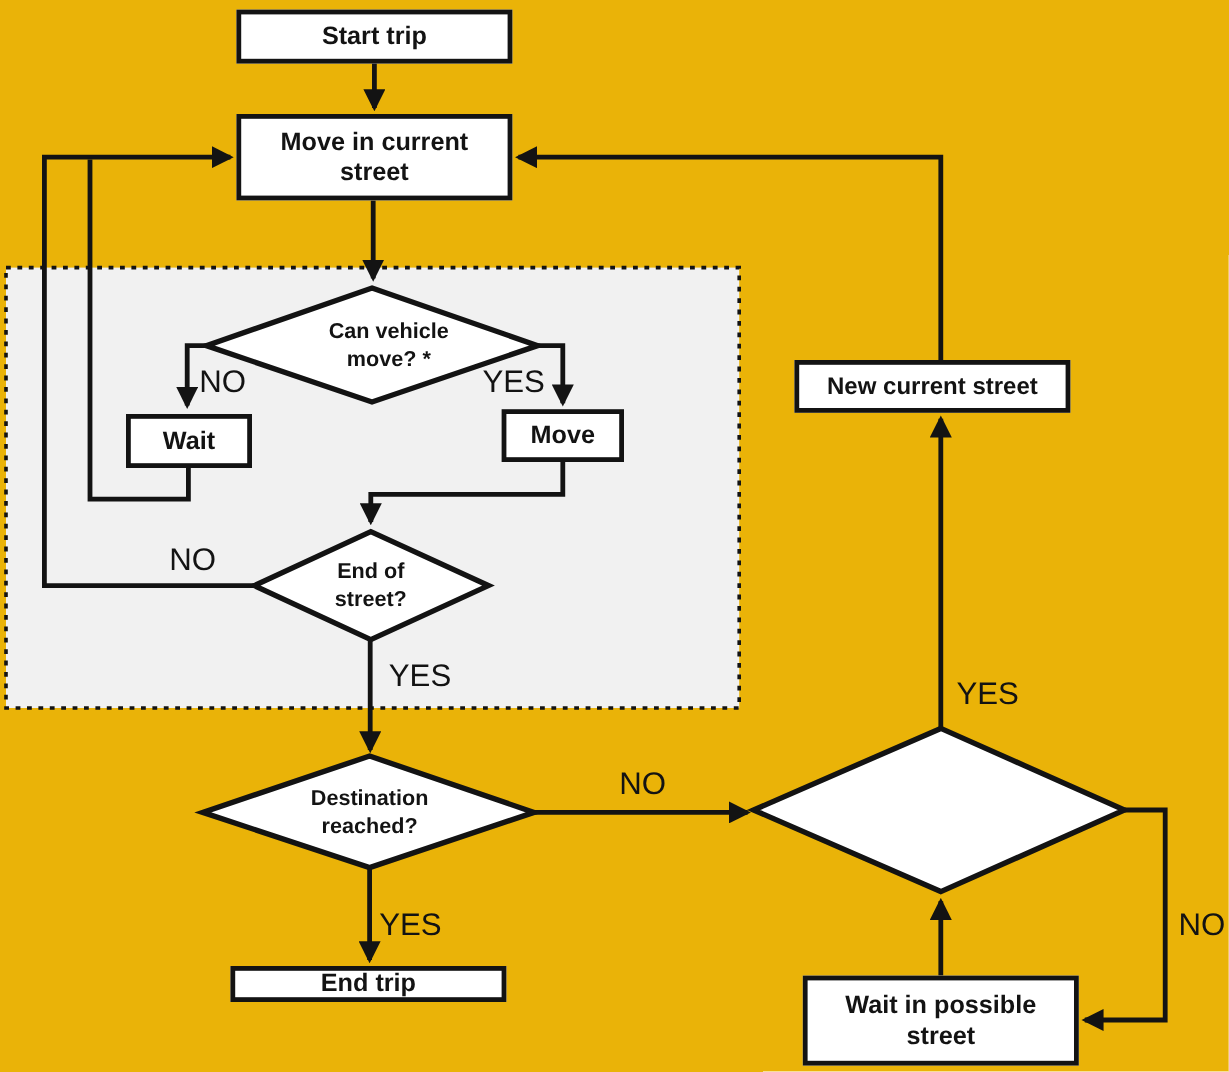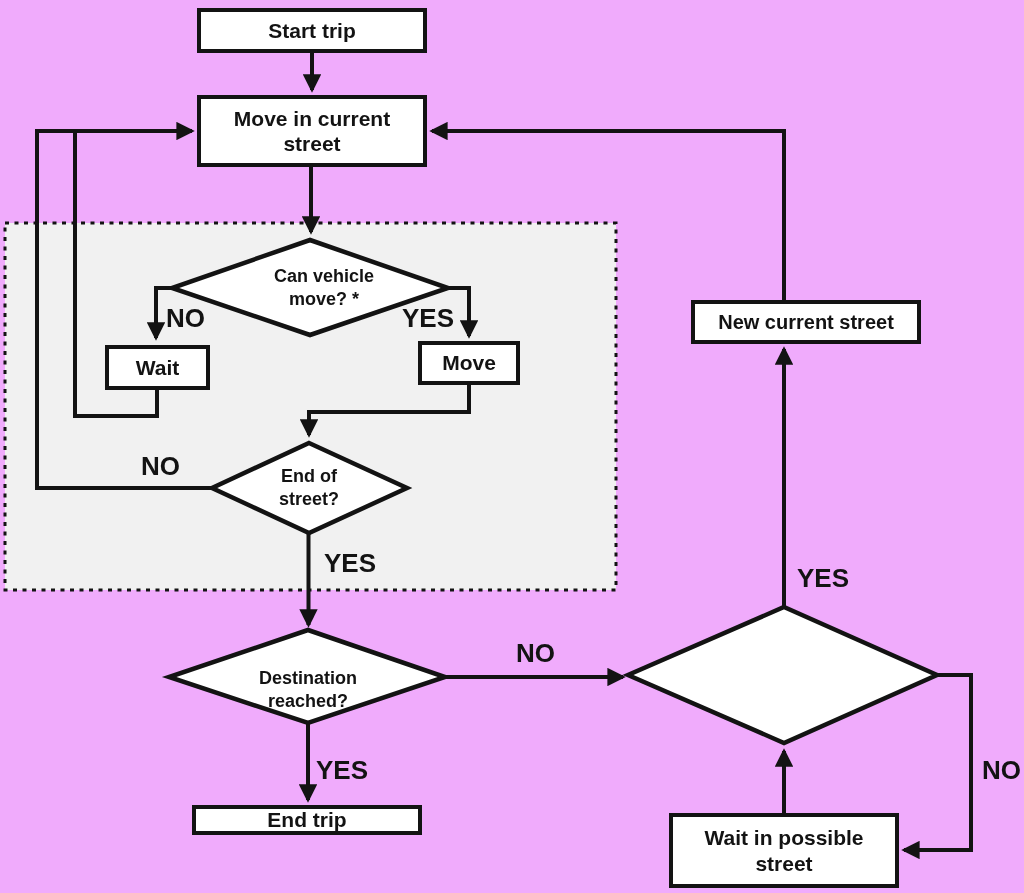--- a/index.html
+++ b/index.html
@@ -1,20 +1,20 @@
 <!DOCTYPE html>
 <html><head>
 <meta charset="utf-8">
 <style>
   html, body { margin: 0; padding: 0; background: #ffffff; }
   #canvas {
     position: relative;
     width: 1024px;
     height: 893px;
-    background: #f0abfc;
+    background: #eab308;
     font-family: "Liberation Sans", sans-serif;
     color: #131313;
     overflow: hidden;
   }
   #wires {
     position: absolute;
     left: 0; top: 0;
   }
   .box {
     position: absolute;
@@ -34,21 +34,21 @@
     display: flex;
     align-items: center;
     justify-content: center;
     text-align: center;
     font-weight: bold;
     font-size: 18px;
     line-height: 1.3;
   }
   .flabel {
     position: absolute;
-    font-weight: bold;
+    font-weight: normal;
     font-size: 26px;
     line-height: 1;
     white-space: nowrap;
   }
 </style>
 </head>
 <body>
 
 <div id="canvas">
 
@@ -89,29 +89,29 @@
   <div class="box" style="left:197px; top:8px; width:230px; height:45px;">Start trip</div>
 
   <div class="box" style="left:197px; top:95px; width:230px; height:72px; padding:0 6px;">Move in current street</div>
 
   <div class="box" style="left:105px; top:345px; width:105px; height:45px;">Wait</div>
 
   <div class="box" style="left:418px; top:341px; width:102px; height:44px;">Move</div>
 
   <div class="box" style="left:192px; top:805px; width:230px; height:30px;">End trip</div>
 
-  <div class="box" style="left:691px; top:300px; width:230px; height:44px; font-size:20px;text-align:center;">New current street</div>
+  <div class="box" style="left:662px; top:300px; width:230px; height:44px; font-size:20px;text-align:center;">New current street</div>
 
   <div class="box" style="left:669px; top:813px; width:230px; height:75px; padding:0 28px;">Wait in possible street</div>
 
   <div class="dlabel" style="left:259px; top:255px; width:130px; height:66px;">Can vehicle move? *</div>
 
   <div class="dlabel" style="left:259px; top:462px; width:100px; height:52px;">End of street?</div>
 
-  <div class="dlabel" style="left:243px; top:650px; width:130px; height:54px;margin-top:13px;">Destination reached?</div>
+  <div class="dlabel" style="left:243px; top:650px; width:130px; height:54px;">Destination reached?</div>
 
 
   <div class="flabel" style="left:166px; top:305px;">NO</div>
 
   <div class="flabel" style="left:402px; top:305px;">YES</div>
 
   <div class="flabel" style="left:141px; top:453px;">NO</div>
 
   <div class="flabel" style="left:324px; top:550px;">YES</div>
 

